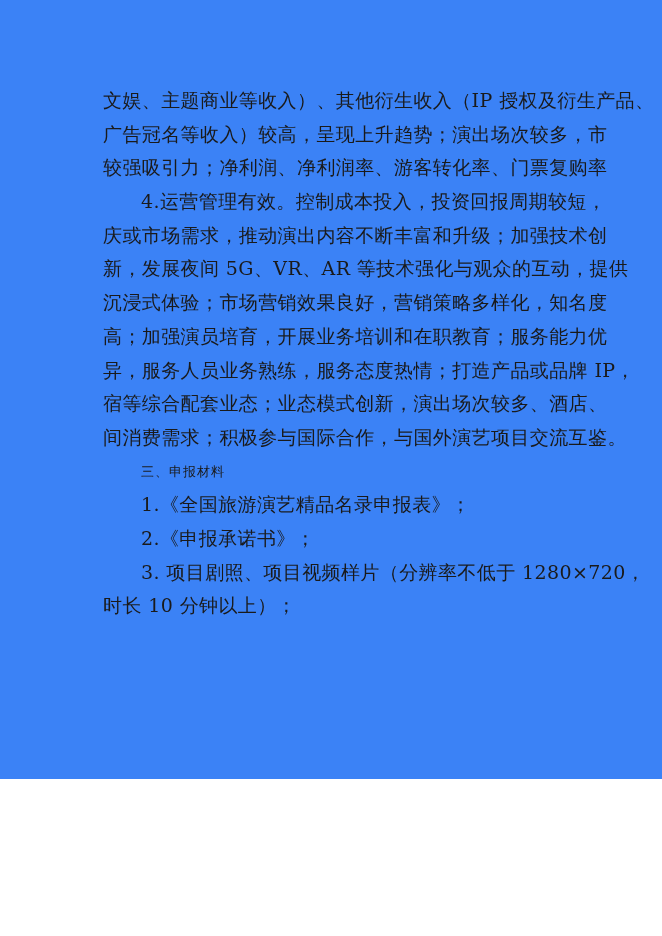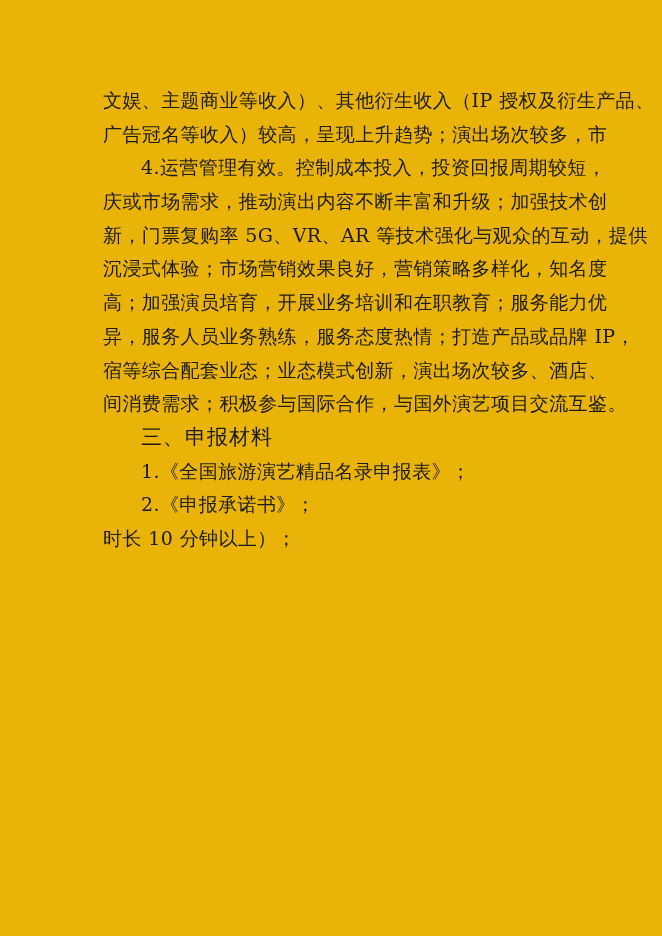--- a/index.html
+++ b/index.html
@@ -10,22 +10,22 @@
   body {
     width: 662px;
     height: 936px;
     position: relative;
     overflow: hidden;
   }
   .page {
     position: absolute;
     left: 0; top: 0;
     width: 662px;
-    height: 936px;
-    background: #eab308;
+    height: 779px;
+    background: #3b82f6;
   }
   .content {
     position: absolute;
     left: 103px;
     top: 84px;
     width: 466px;
     color: #1a1a1a;
     font-family: "DejaVu Serif", "Liberation Serif", serif;
     font-size: 19px;
     line-height: 33.7px;
@@ -39,60 +39,62 @@
     text-align-last: justify;
     height: 33.7px;
   }
   .line.last {
     text-align-last: left;
   }
   .indent {
     padding-left: 38px;
   }
   .heading {
-    font-family: Liberation Serif, serif;
-    font-size: 21px;
+    font-family: Liberation Sans, sans-serif;
+    font-size: 13px;
     letter-spacing: 1px;
   }
   p {
     margin: 0;
   }
 </style>
 </head>
 <body>
 
 <div class="page">
   <div class="content">
 
     <p>
       <span class="line">文娱、主题商业等收入）、其他衍生收入（IP 授权及衍生产品、</span>
       <span class="line">广告冠名等收入）较高，呈现上升趋势；演出场次较多，市</span>
+      <span class="line">较强吸引力；净利润、净利润率、游客转化率、门票复购率</span>
     </p>
 
     <p>
       <span class="line indent">4.运营管理有效。控制成本投入，投资回报周期较短，</span>
       <span class="line">庆或市场需求，推动演出内容不断丰富和升级；加强技术创</span>
-      <span class="line">新，门票复购率 5G、VR、AR 等技术强化与观众的互动，提供</span>
+      <span class="line">新，发展夜间 5G、VR、AR 等技术强化与观众的互动，提供</span>
       <span class="line">沉浸式体验；市场营销效果良好，营销策略多样化，知名度</span>
       <span class="line">高；加强演员培育，开展业务培训和在职教育；服务能力优</span>
       <span class="line">异，服务人员业务熟练，服务态度热情；打造产品或品牌 IP，</span>
       <span class="line">宿等综合配套业态；业态模式创新，演出场次较多、酒店、</span>
       <span class="line">间消费需求；积极参与国际合作，与国外演艺项目交流互鉴。</span>
     </p>
 
     <p>
       <span class="line last indent heading">三、申报材料</span>
     </p>
 
     <p>
       <span class="line last indent">1.《全国旅游演艺精品名录申报表》；</span>
     </p>
 
     <p>
       <span class="line last indent">2.《申报承诺书》；</span>
     </p>
 
     <p>
+      <span class="line indent">3. 项目剧照、项目视频样片（分辨率不低于 1280×720，</span>
       <span class="line last">时长 10 分钟以上）；</span>
     </p>
 
   </div>
 </div>
 
 </body></html>

